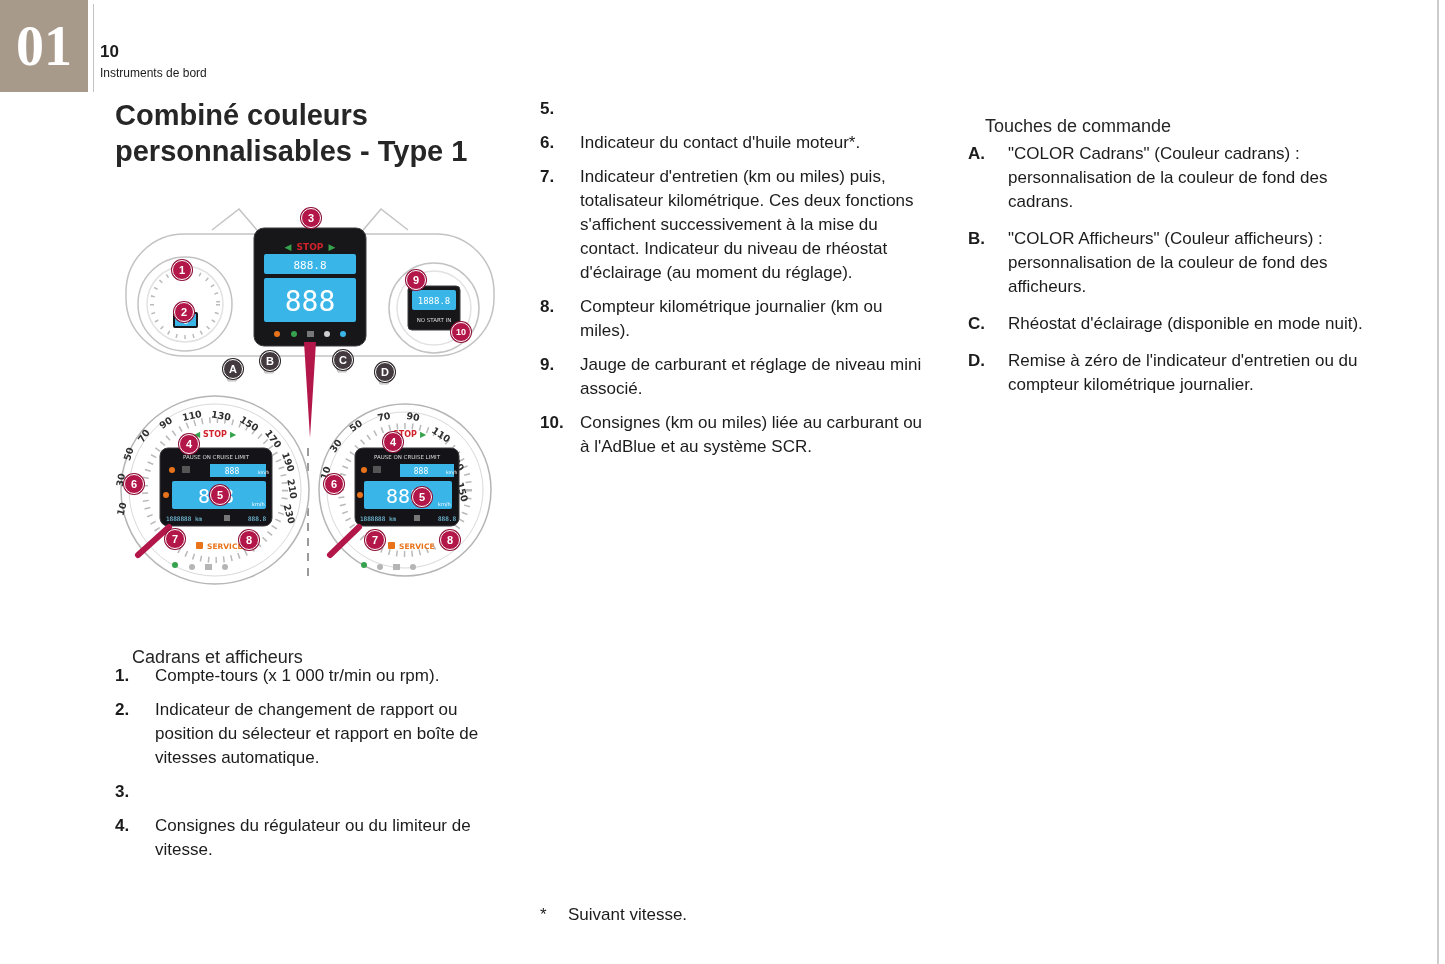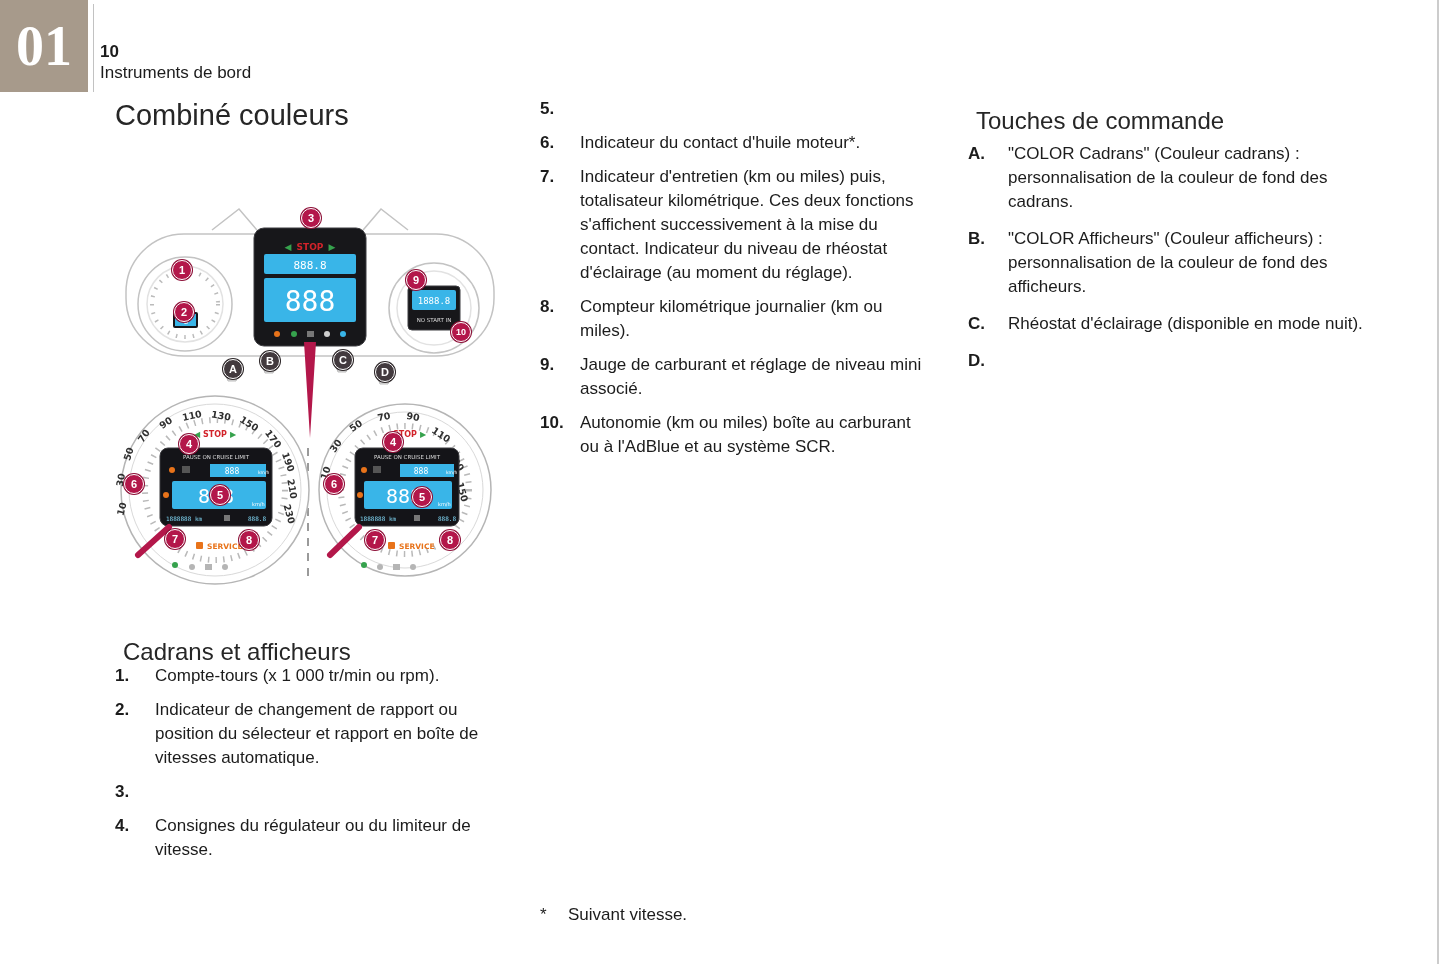--- a/index.html
+++ b/index.html
@@ -9,25 +9,25 @@
   }
   
   .chapter-box{
     position:absolute;left:0;top:0;width:88px;height:92px;background:#a79a8b;
     color:#fff;display:flex;align-items:center;justify-content:center;
     font-family:"Liberation Serif",serif;font-size:56px;line-height:1;font-weight:bold;
   }
   .chapter-rule{position:absolute;left:93px;top:4px;width:1px;height:88px;background:#c2c2c2;}
   .page-head{position:absolute;left:100px;top:42px;}
   .page-number{font-size:17px;font-weight:bold;line-height:20px;}
-  .section-title{font-size:17px;line-height:22px;}
+  .section-title{font-size:12px;line-height:22px;}
   
   .main-title{position:absolute;left:115px;top:97px;font-size:29px;line-height:36px;font-weight:400;color:#262626;margin:0;}
-  .main-title span{display:block;}
-  .sub-heading{position:absolute;font-size:24px;font-weight:400;color:#262626;margin:8px;}
+  .main-title span{display:block;font-weight:bold;}
+  .sub-heading{position:absolute;font-size:18px;font-weight:400;color:#262626;margin:17px;}
   #h-cadrans{left:115px;top:630px;}
   #h-touches{left:968px;top:99px;}
   
   .list{position:absolute;}
   .li{display:flex;font-size:17px;line-height:24px;margin-bottom:10px;}
   .li .num{flex:none;width:40px;font-weight:bold;}
   .li .txt{flex:1;}
   #list-touches .li{margin-bottom:13px;}
   
   .footnote{position:absolute;left:540px;top:903px;display:flex;font-size:17px;line-height:24px;}
@@ -55,20 +55,21 @@
 
   <div class="chapter-box">01</div>
   <div class="chapter-rule"></div>
   <div class="page-head">
     <div class="page-number">10</div>
     <div class="section-title">Instruments de bord</div>
   </div>
 
   <h1 class="main-title">
     <span>Combiné couleurs</span>
+    <span>personnalisables - Type 1</span>
   </h1>
 
   <div class="diagram">
     <svg width="396" height="392" viewBox="0 0 396 392">
 
       <g stroke="#c3c3c3" fill="none" stroke-width="1.5">
         <path d="M150,40 L127,13 L100,34" fill="#ffffff"></path>
         <path d="M246,40 L269,13 L296,34" fill="#ffffff"></path>
         <rect x="14" y="38" width="368" height="122" rx="58"></rect>
         <circle cx="73" cy="108" r="47"></circle>
@@ -269,21 +270,21 @@
     <div class="li">
       <span class="num">8.</span>
       <span class="txt">Compteur kilométrique journalier (km ou miles).</span>
     </div>
     <div class="li">
       <span class="num">9.</span>
       <span class="txt">Jauge de carburant et réglage de niveau mini associé.</span>
     </div>
     <div class="li">
       <span class="num">10.</span>
-      <span class="txt">Autonomie (km ou miles) boîte au carburant ou à l'AdBlue et au système SCR.</span>
+      <span class="txt">Consignes (km ou miles) liée au carburant ou à l'AdBlue et au système SCR.</span>
     </div>
   </div>
 
   <div class="footnote">
     <span class="mark">*</span>
     <span>Suivant vitesse.</span>
   </div>
 
   <h2 class="sub-heading" id="h-touches">Touches de commande</h2>
   <div class="list" id="list-touches" style="left:968px;top:142px;width:398px;">
@@ -294,17 +295,18 @@
     <div class="li">
       <span class="num">B.</span>
       <span class="txt">"COLOR Afficheurs" (Couleur afficheurs) : personnalisation de la couleur de fond des afficheurs.</span>
     </div>
     <div class="li">
       <span class="num">C.</span>
       <span class="txt">Rhéostat d'éclairage (disponible en mode nuit).</span>
     </div>
     <div class="li">
       <span class="num">D.</span>
+      <span class="txt">Remise à zéro de l'indicateur d'entretien ou du compteur kilométrique journalier.</span>
     </div>
   </div>
 
   <div class="edge-rule"></div>
 </div>
 
 </body></html>

